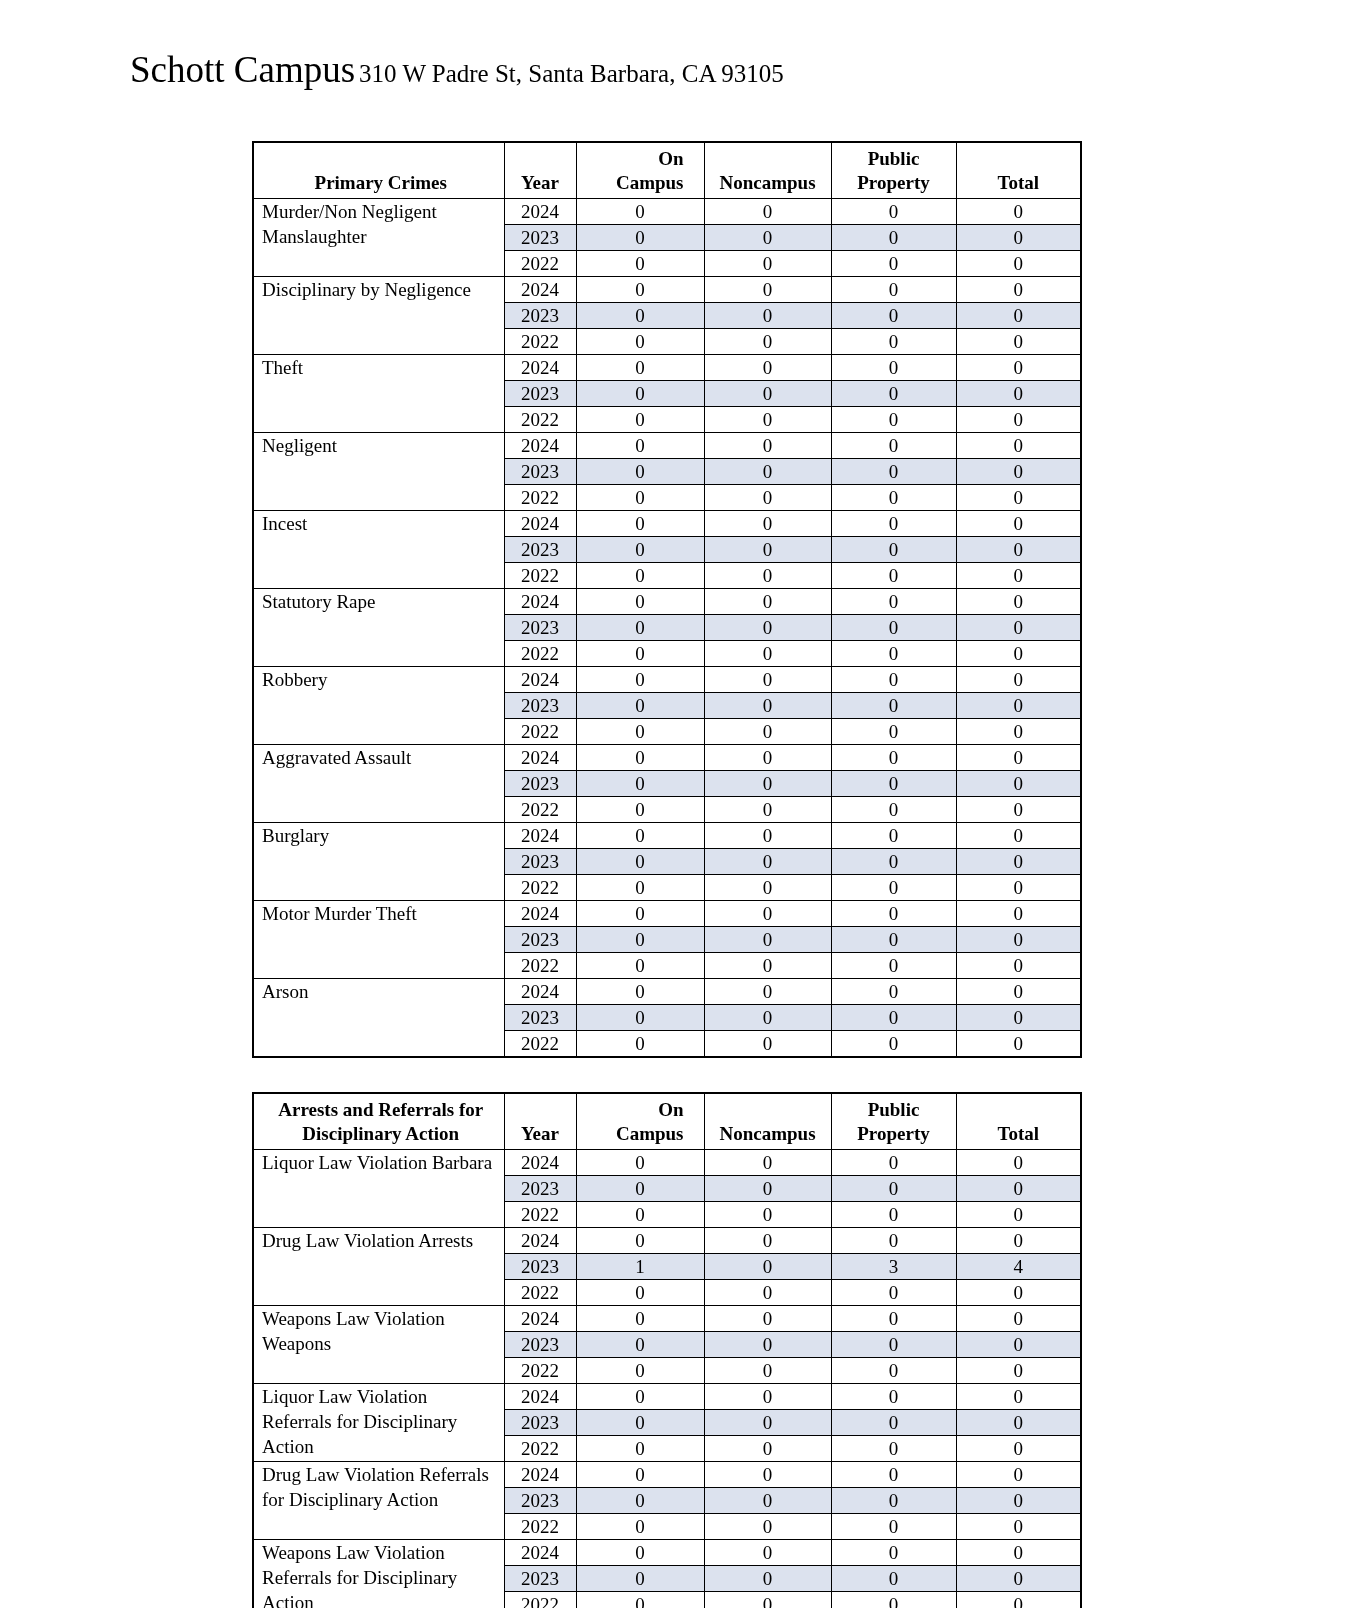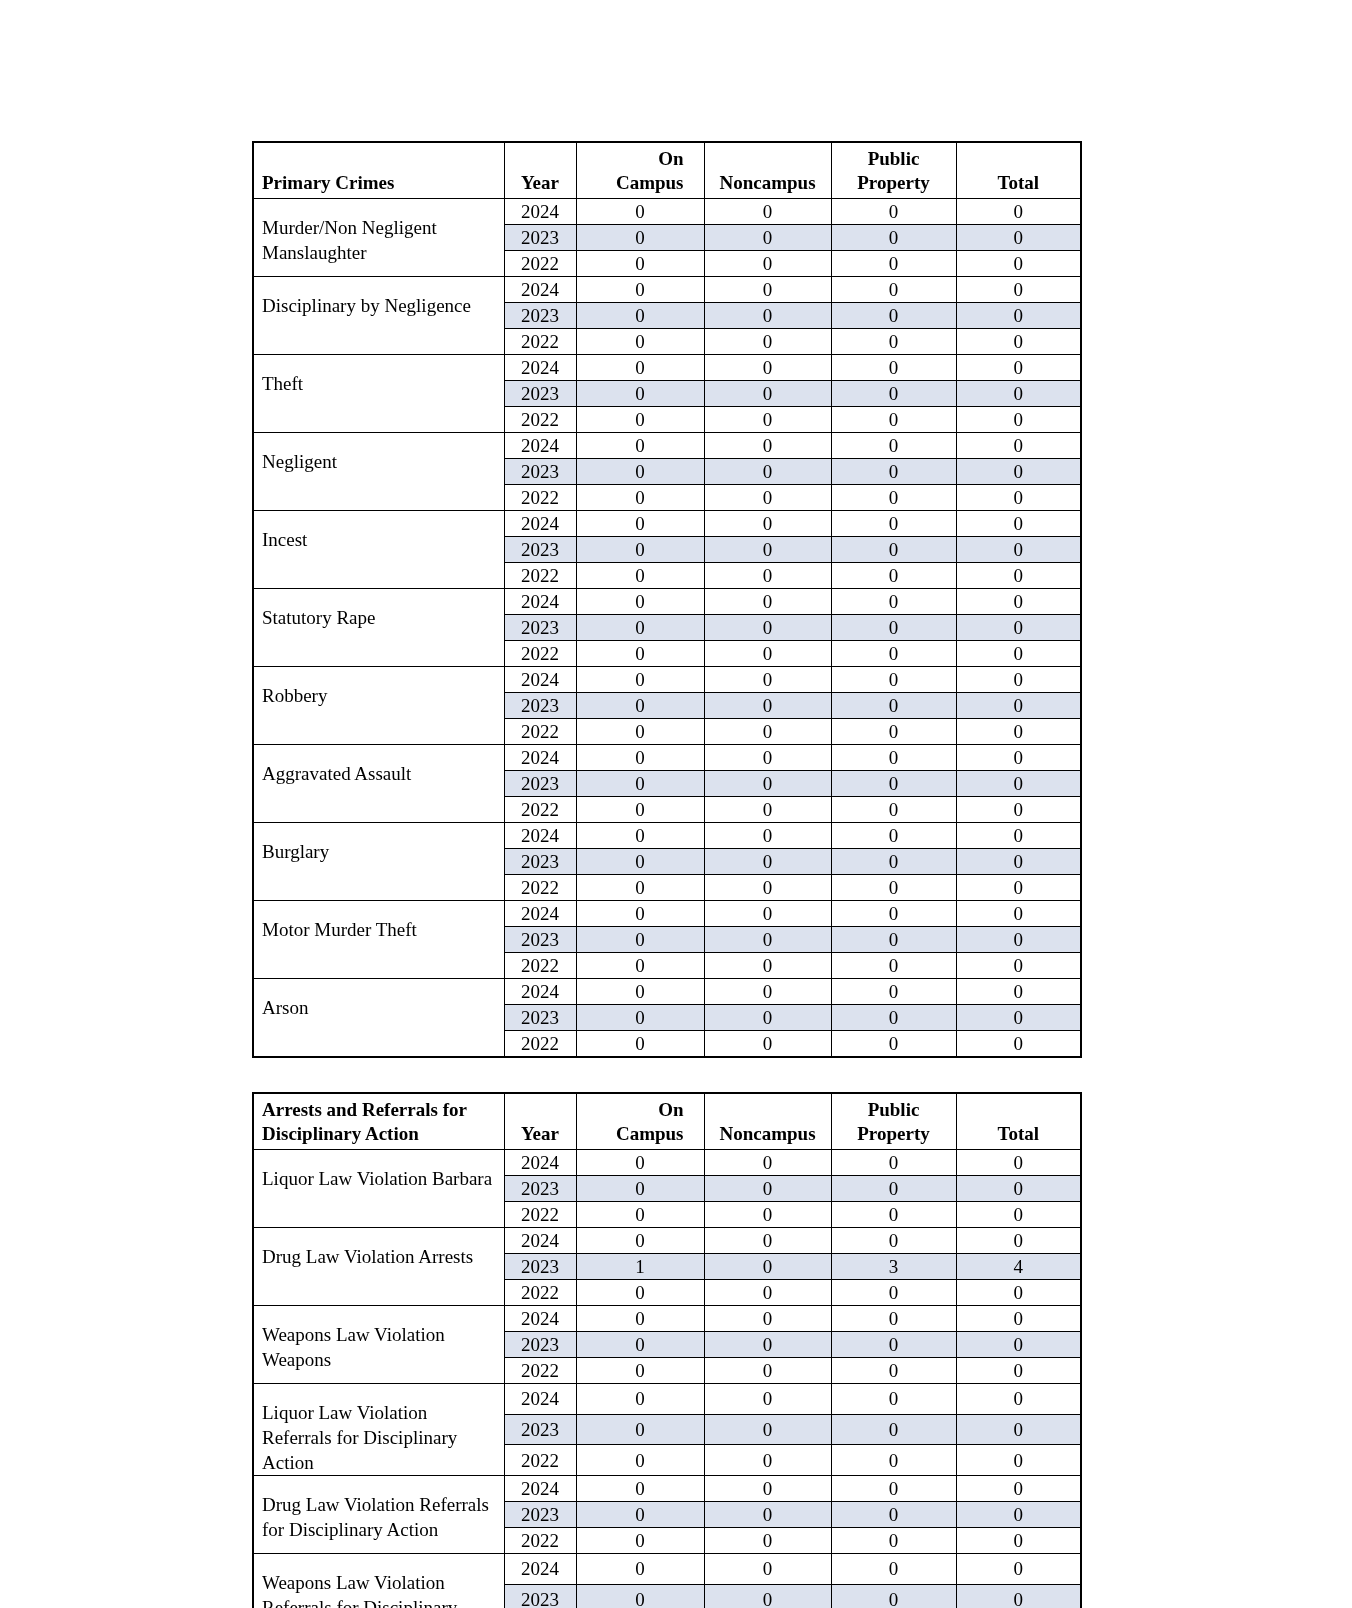--- a/index.html
+++ b/index.html
@@ -46,44 +46,48 @@
   }
   th {
     font-weight: bold;
     vertical-align: bottom;
     text-align: center;
     height: 50px;
     padding: 2px 4px 3px 4px;
     line-height: 24px;
   }
   th.hc-cat {
-    text-align: left;
+    text-align: center;
     padding-left: 8px;
   }
   th.hc-1 { padding-left: 20px; padding-right: 20px; text-align: right; } 
   td {
     height: 25px;
     padding: 0;
     text-align: center;
     vertical-align: middle;
     line-height: 25px;
   }
   td.cat-cell {
     text-align: left;
     vertical-align: top;
-    padding: 16px 6px 0 8px;
+    padding: 0 6px 0 8px;
     line-height: 25px;
     background: #ffffff;
   }
   tr.shaded td { background: var(--shade, #dce2ee); }
 </style>
 </head>
 <body style="--shade: #dce2ee;">
 
 <div class="page">
+  <div class="title-line">
+    <span class="campus-name">Schott Campus</span>
+    <span class="campus-address">310 W Padre St, Santa Barbara, CA 93105</span>
+  </div>
 
   <table class="crime" id="t0">
     <colgroup>
       <col class="c-cat">
         <col class="c-year">
         <col class="c-v0">
         <col class="c-v1">
         <col class="c-v2">
         <col class="c-v3">
     </colgroup>

